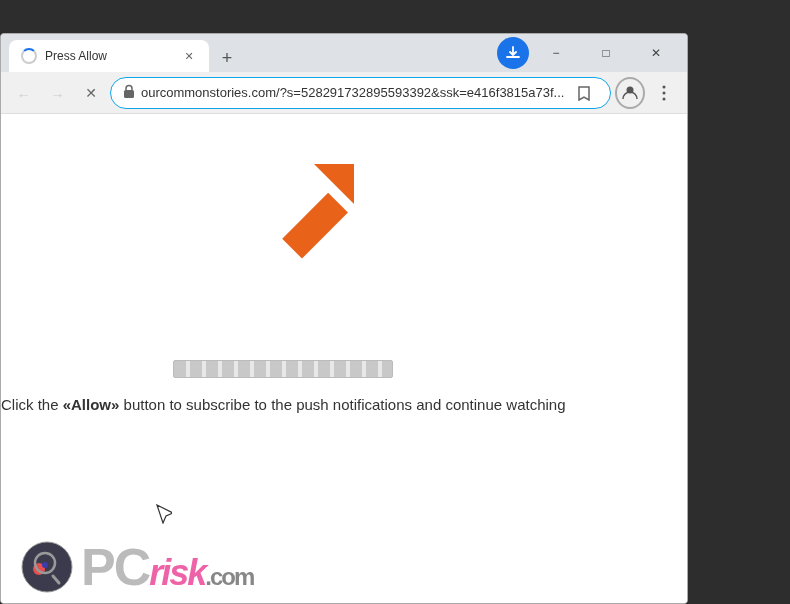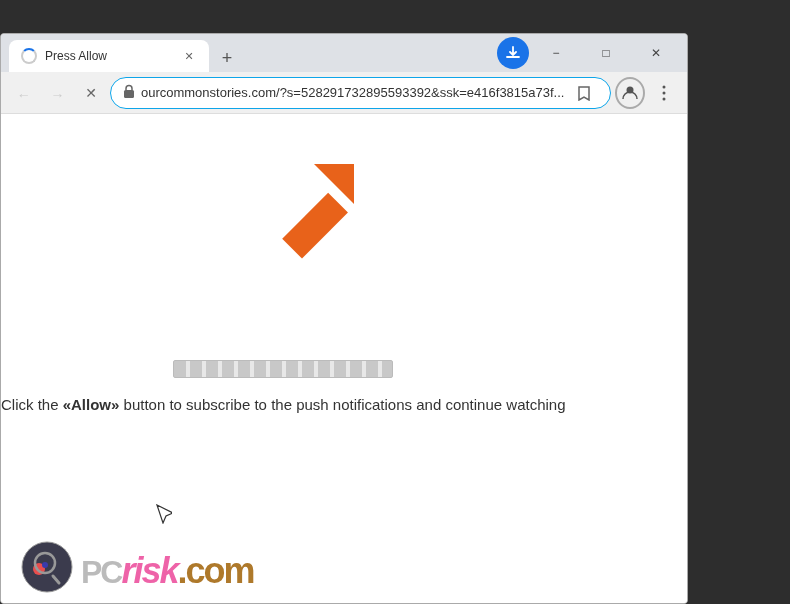--- a/index.html
+++ b/index.html
@@ -412,19 +412,19 @@
         <circle cx="26" cy="26" r="25" fill="#1a1a2e" stroke="#888" stroke-width="1"></circle>
         <circle cx="18" cy="28" r="6" fill="#e63030"></circle>
         <circle cx="18" cy="28" r="4" fill="#e63030"></circle>
         <circle cx="24" cy="24" r="3" fill="#1a1a9e"></circle>
 
         <line x1="32" y1="35" x2="38" y2="42" stroke="#888" stroke-width="3" stroke-linecap="round"></line>
         <circle cx="24" cy="22" r="10" fill="none" stroke="#888" stroke-width="2.5"></circle>
       </svg>
       <div>
         <span class="logo-text">
-          <span style="color:#b0b0b0; font-size:32px; font-weight:900; font-family:'Arial Black',Arial,sans-serif; letter-spacing:-2px;">PC</span><span style="color:#ec4899; font-size:36px; font-weight:700; font-family:'Arial',Arial,sans-serif; font-style:italic;">risk</span><span style="color:#a16207; font-size:36px; font-weight:700; font-family:'Arial',Arial,sans-serif;">.com</span>
+          <span style="color:#b0b0b0; font-size:52px; font-weight:900; font-family:'Arial Black',Arial,sans-serif; letter-spacing:-2px;">PC</span><span style="color:#ec4899; font-size:36px; font-weight:700; font-family:'Arial',Arial,sans-serif; font-style:italic;">risk</span><span style="color:#737373; font-size:24px; font-weight:700; font-family:'Arial',Arial,sans-serif;">.com</span>
         </span>
       </div>
     </div>
 
   </div>
 </div>
 
 </body></html>

